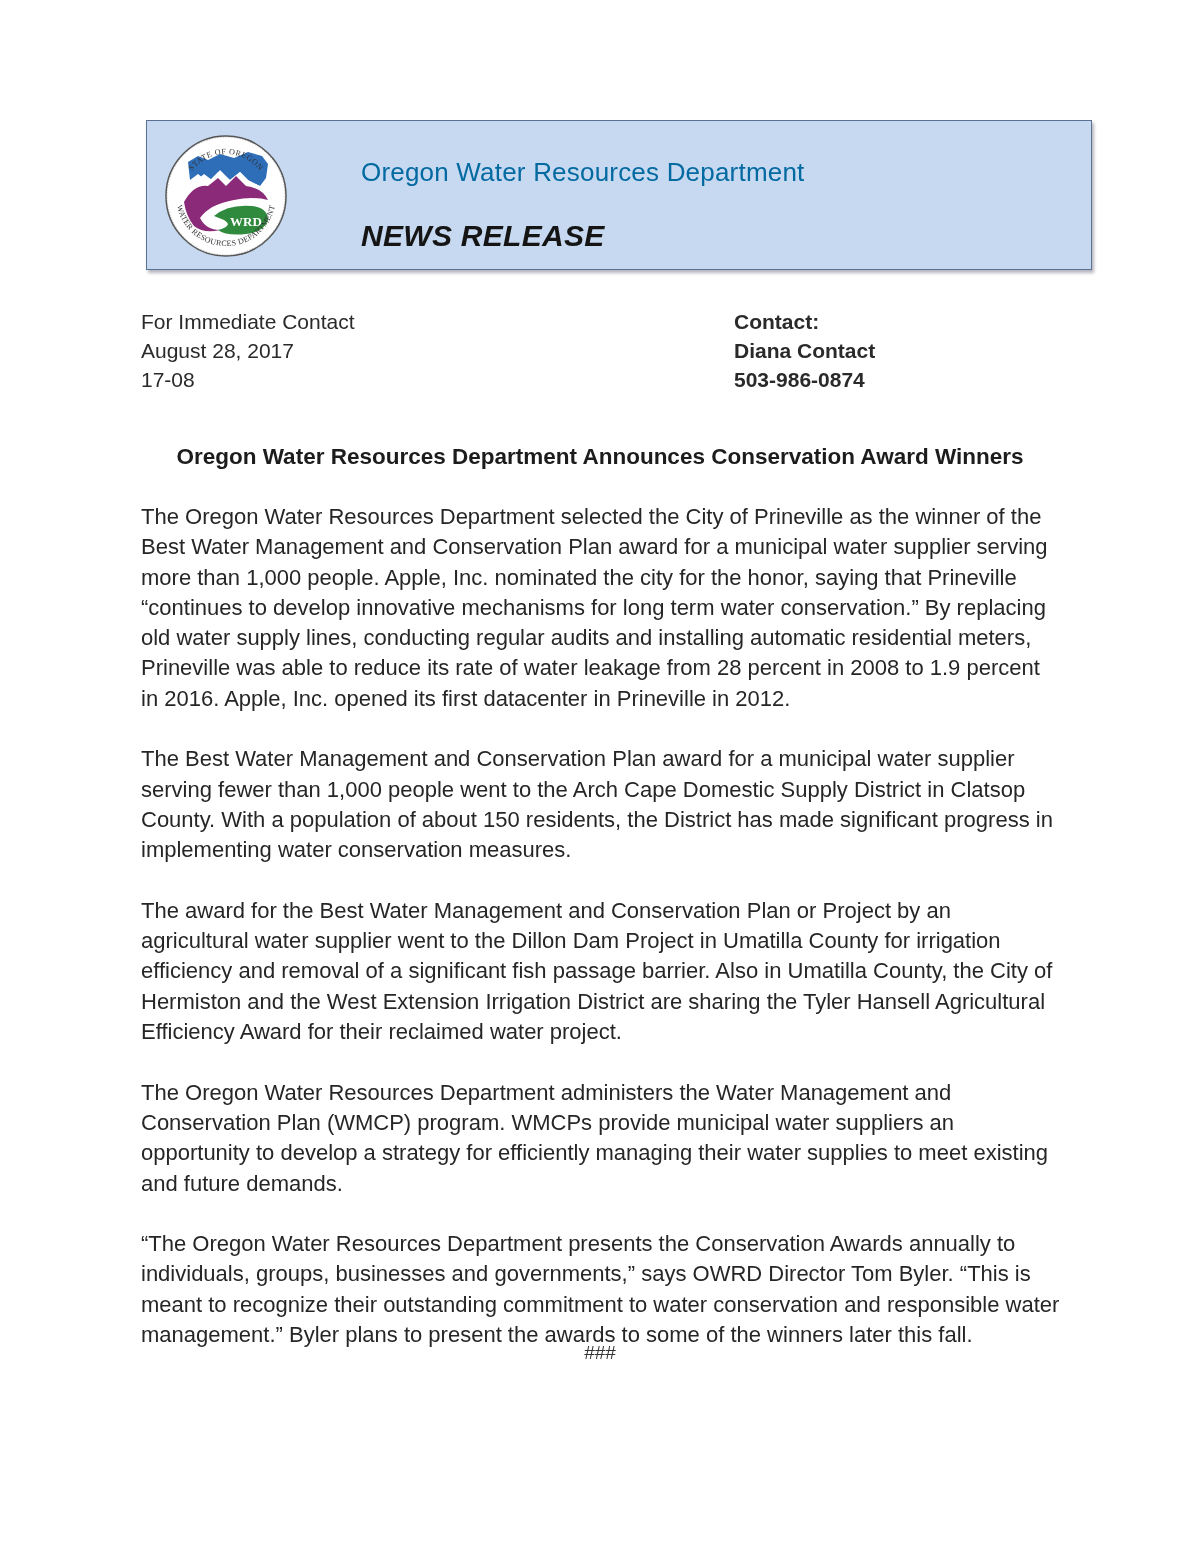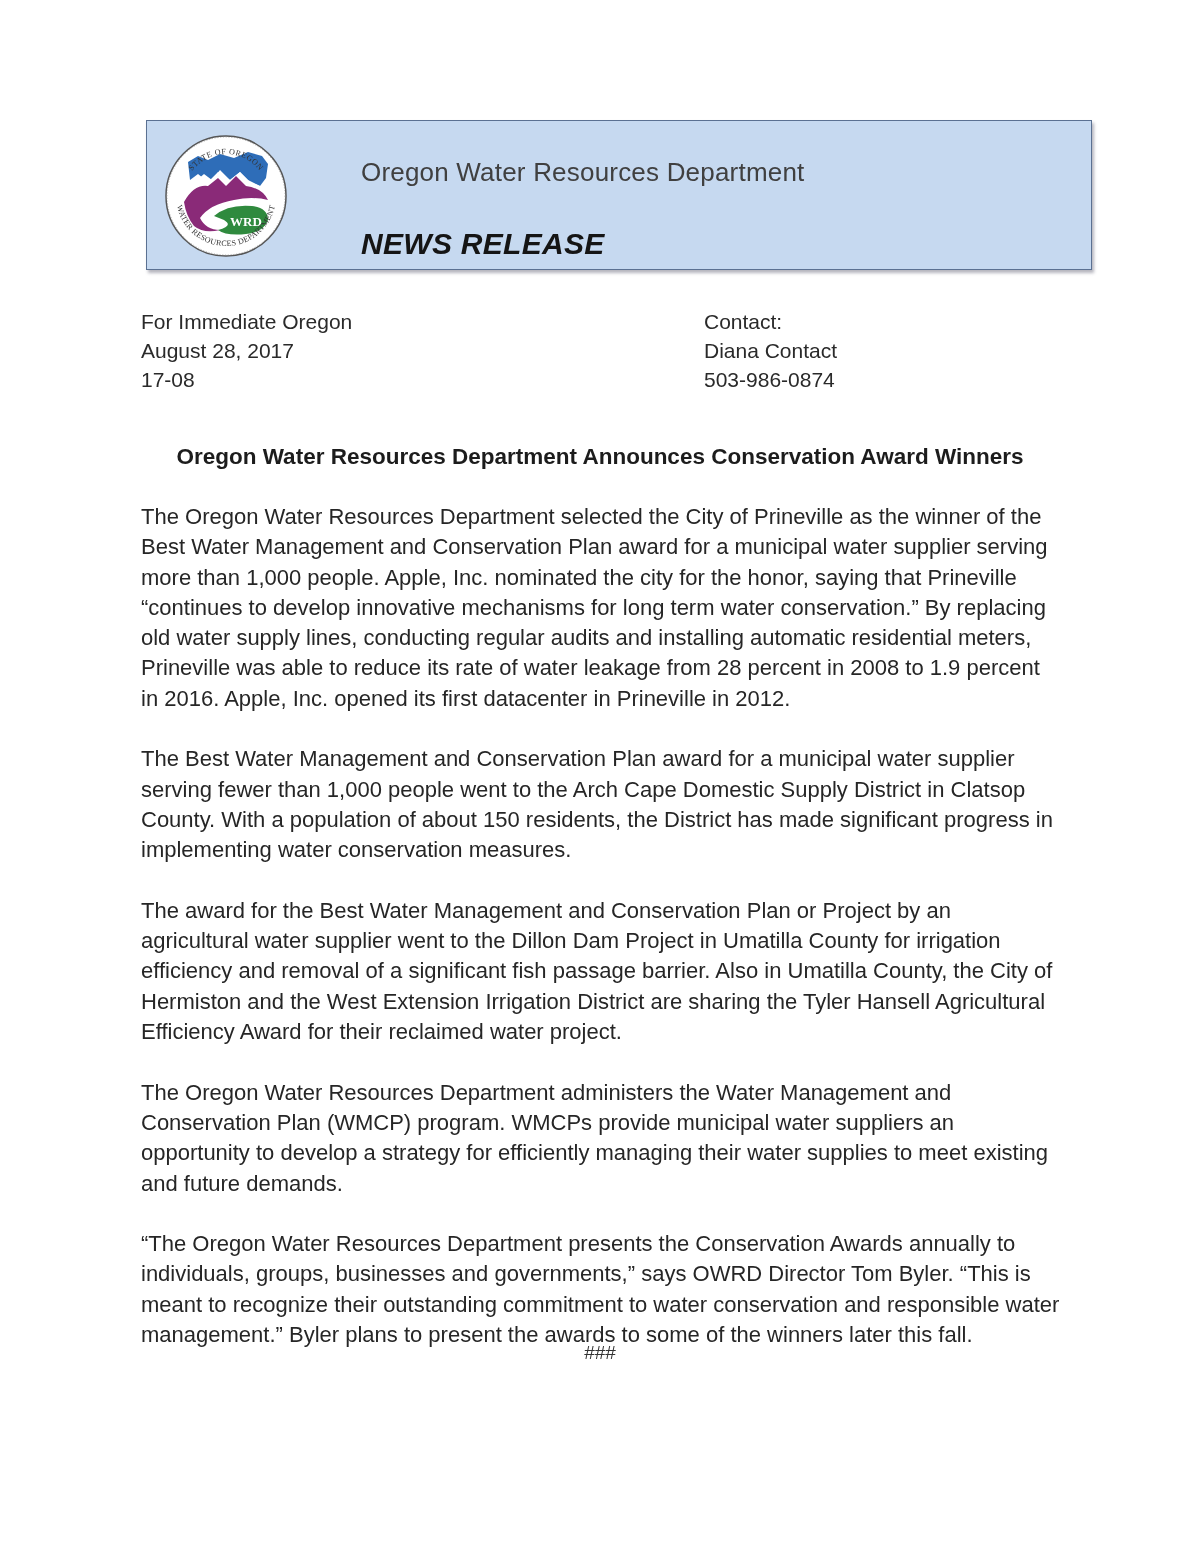--- a/index.html
+++ b/index.html
@@ -31,46 +31,45 @@
       left: 17px;
       top: 13px;
       width: 124px;
       height: 124px;
     }
     .dept-name {
       position: absolute;
       left: 214px;
       top: 36px;
       font-size: 26px;
-      color: #404040;
+      color: #0369a1;
       letter-spacing: 0.2px;
       white-space: nowrap;
     }
     .news-release {
       position: absolute;
       left: 214px;
       top: 98px;
       font-size: 30px;
       font-weight: bold;
       font-style: italic;
       color: #151515;
       letter-spacing: 0.3px;
       white-space: nowrap;
-      margin-top: 8px;
     }
     .meta-left, .meta-right {
       position: absolute;
       top: 307px;
       font-size: 21px;
       line-height: 29px;
       color: #2a2a2a;
       font-weight: 300;
     }
     .meta-left { left: 141px; }
-    .meta-right { left: 704px; }
+    .meta-right { left: 734px; font-weight: bold; }
     .meta-line { display: block; white-space: nowrap; }
     .headline {
       position: absolute;
       left: 0;
       width: 1200px;
       top: 444px;
       text-align: center;
       font-size: 22.5px;
       font-weight: bold;
       color: #1c1c1c;
@@ -125,21 +124,21 @@
       <text font-family="Liberation Serif, DejaVu Serif, serif" font-size="8" fill="#333333" letter-spacing="0.3">
         <textPath href="#arcBottom" startOffset="50%" text-anchor="middle">WATER RESOURCES DEPARTMENT</textPath>
       </text>
     </svg>
   </div>
   <div class="dept-name">Oregon Water Resources Department</div>
   <div class="news-release">NEWS RELEASE</div>
 </div>
 
 <div class="meta-left">
-  <span class="meta-line">For Immediate Oregon</span>
+  <span class="meta-line">For Immediate Contact</span>
   <span class="meta-line">August 28, 2017</span>
   <span class="meta-line">17-08</span>
 </div>
 
 <div class="meta-right">
   <span class="meta-line">Contact:</span>
   <span class="meta-line">Diana Contact</span>
   <span class="meta-line">503-986-0874</span>
 </div>
 

